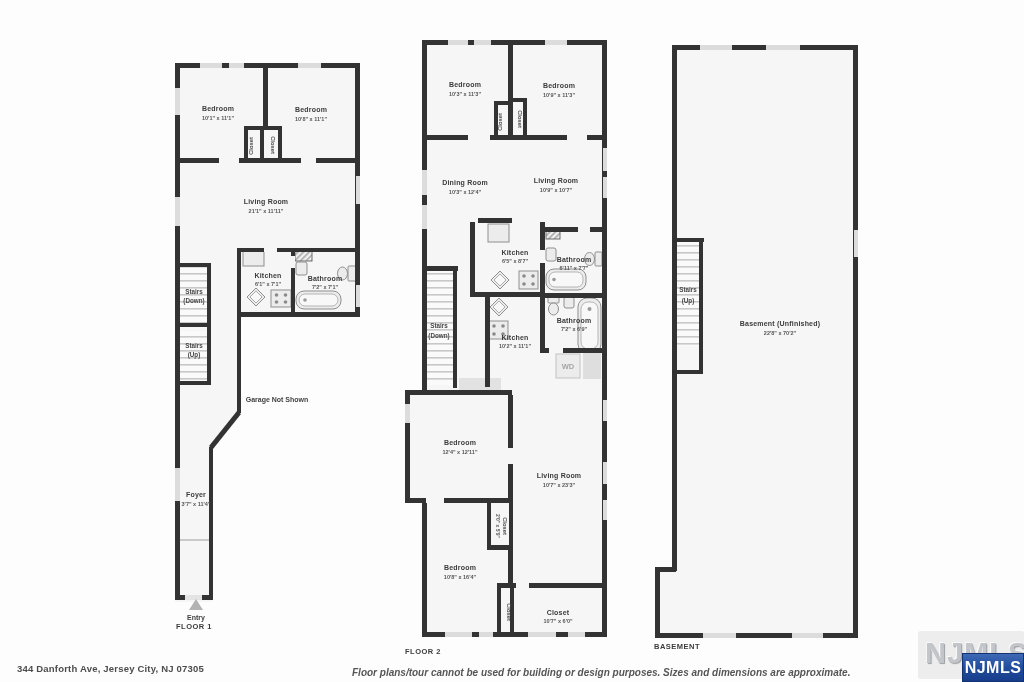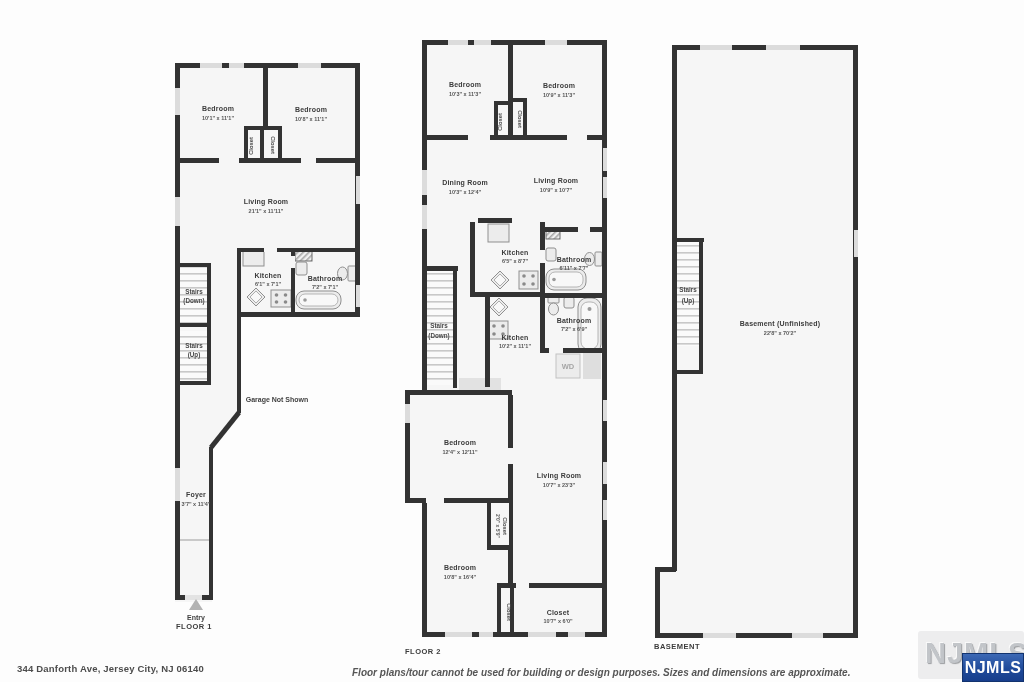--- a/index.html
+++ b/index.html
@@ -344,20 +344,20 @@
       <rect class="win" x="792" y="633" width="31" height="5"></rect>
     </g>
     <text class="stx" x="688" y="292">Stairs</text>
     <text class="stx" x="688" y="303">(Up)</text>
     <text class="rn" x="780" y="326">Basement (Unfinished)</text>
     <text class="rd" x="780" y="335">22'8" x 70'2"</text>
     <text class="ftitle" x="654" y="649">BASEMENT</text>
   </g>
 </svg>
 
-  <div class="address">344 Danforth Ave, Jersey City, NJ 06140</div>
+  <div class="address">344 Danforth Ave, Jersey City, NJ 07305</div>
   <div class="disclaimer">Floor plans/tour cannot be used for building or design purposes. Sizes and dimensions are approximate.</div>
   <div class="wm"></div>
   <div class="wm-text">NJMLS</div>
   <div class="badge">
       <span>NJMLS</span>
     </div>
 </div>
 
 </body></html>

